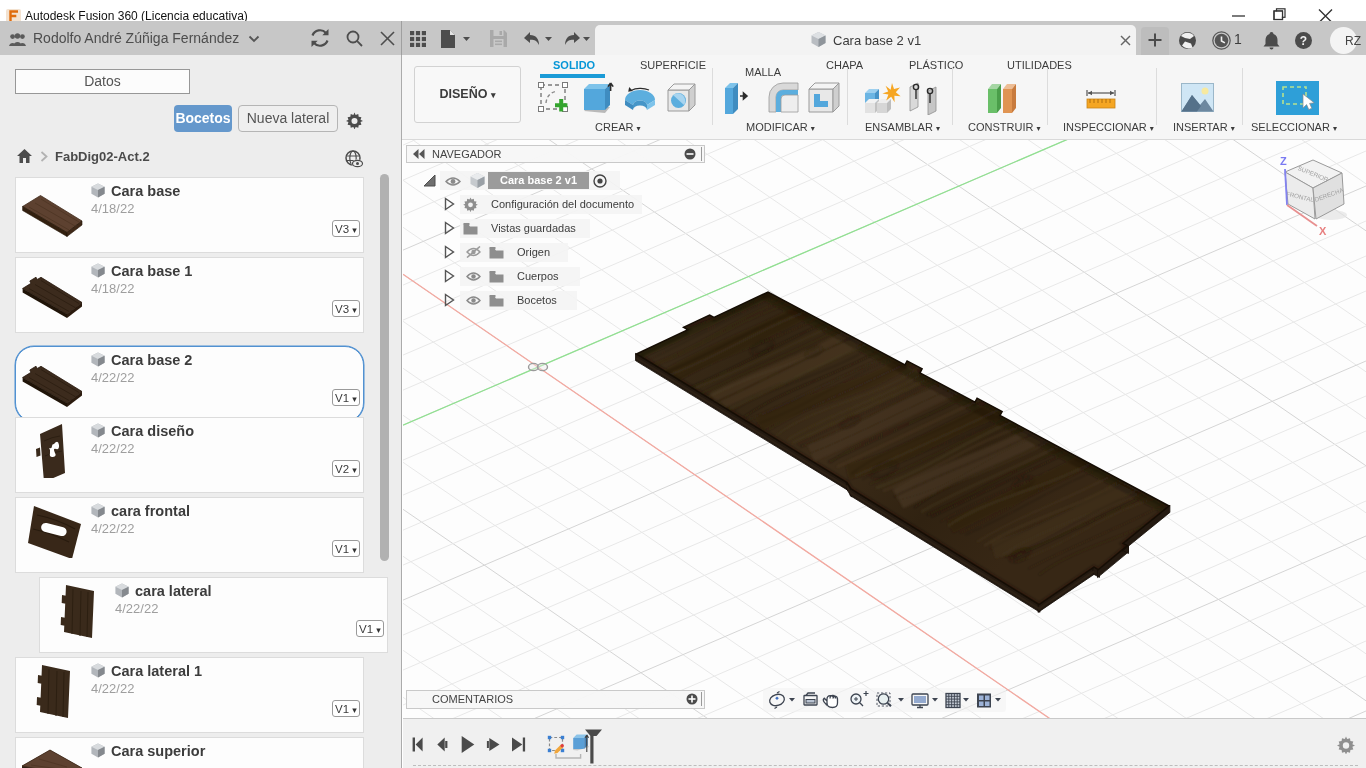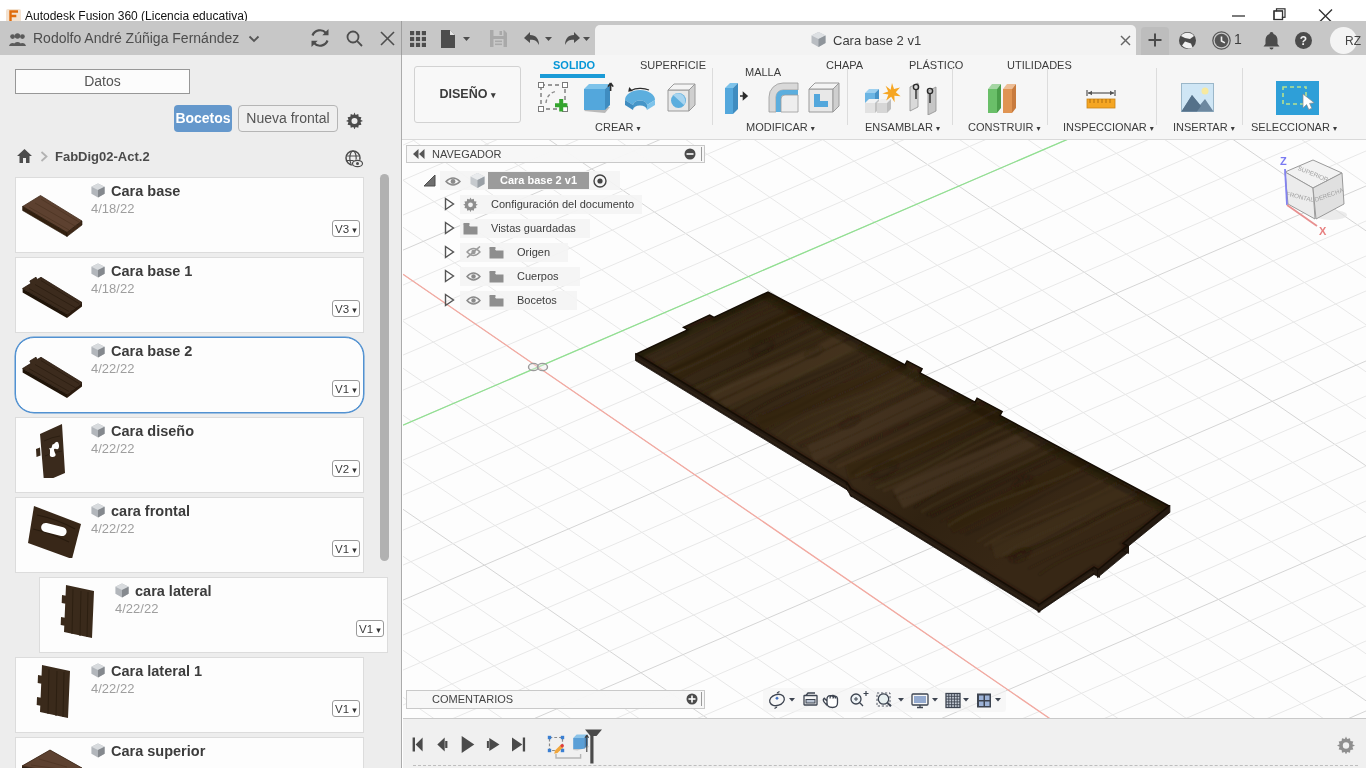--- a/index.html
+++ b/index.html
@@ -289,21 +289,21 @@
     <svg class="abs" style="left:874px;top:26px" width="43" height="34" viewBox="0 0 43 34">
       <rect x="0" y="0" width="43" height="34" fill="#2e9fd8"></rect>
       <rect x="7" y="6" width="23" height="17" fill="none" stroke="#b6e28e" stroke-width="1.6" stroke-dasharray="4 3"></rect>
       <path d="M27 13 l0 14 l3.6 -3.4 l2.2 5 l3 -1.4 l-2.2 -4.8 l4.6 -0.6 z" fill="#fff" stroke="#8a8a8a" stroke-width="0.7"></path>
     </svg>
     <div class="abs lbl" style="left:849px;top:66px;">SELECCIONAR <span style="font-size:8px;">▾</span></div>
   </div>
   <div class="abs" id="leftpanel">
     <div class="abs" style="left:15px;top:14px;width:175px;height:25px;background:#fcfcfc;border:1px solid #979797;font-size:14px;color:#555;text-align:center;line-height:23px;z-index:2;">Datos</div>
     <div class="abs" style="left:174px;top:50px;width:58px;height:27px;background:#6598cc;border-radius:4px;color:#fff;font-size:14px;font-weight:bold;text-align:center;line-height:27px;">Bocetos</div>
-    <div class="abs" style="left:238px;top:50px;width:100px;height:27px;background:#efefef;border:1px solid #b5b5b5;border-radius:4px;color:#555;font-size:14px;text-align:center;line-height:25px;">Nueva frontal</div>
+    <div class="abs" style="left:238px;top:50px;width:100px;height:27px;background:#efefef;border:1px solid #b5b5b5;border-radius:4px;color:#555;font-size:14px;text-align:center;line-height:25px;">Nueva lateral</div>
     <svg class="abs" style="left:346px;top:57px" width="17" height="17" viewBox="0 0 18 18" fill="#4c4c4c">
       <path d="M9 0.5 l1.2 2.6 l2.8 -0.9 l0.4 2.9 l2.9 0.4 l-0.9 2.8 l2.6 1.2 l-2.6 1.2 l0.9 2.8 l-2.9 0.4 l-0.4 2.9 l-2.8 -0.9 l-1.2 2.6 l-1.2 -2.6 l-2.8 0.9 l-0.4 -2.9 l-2.9 -0.4 l0.9 -2.8 l-2.6 -1.2 l2.6 -1.2 l-0.9 -2.8 l2.9 -0.4 l0.4 -2.9 l2.8 0.9 z"></path>
       <circle cx="9" cy="9.5" r="3.2" fill="#ededed"></circle>
     </svg>
 
     <svg class="abs" style="left:17px;top:94px" width="15" height="14" viewBox="0 0 15 14" fill="#4c4c4c">
       <path d="M7.5 0 L15 7 H12.5 V14 H9 V9 H6 V14 H2.5 V7 H0 Z"></path>
     </svg>
     <svg class="abs" style="left:40px;top:96px" width="8" height="11" viewBox="0 0 8 11" fill="none" stroke="#b2b2b2" stroke-width="1.8">
         <path d="M1.5 1 L6.5 5.5 L1.5 10"></path>
@@ -343,21 +343,21 @@
         </svg>
       <svg class="cubeic" width="16" height="17" viewBox="0 0 17 17">
           <path d="M8.5 1 L15.5 4.5 L15.5 12 L8.5 16 L1.5 12 L1.5 4.5 Z" fill="#b2b6bb"></path>
           <path d="M8.5 1 L15.5 4.5 L8.5 8 L1.5 4.5 Z" fill="#d8dbde"></path>
           <path d="M8.5 8 L15.5 4.5 L15.5 12 L8.5 16 Z" fill="#85898e"></path>
         </svg>
       <div class="ctitle">Cara base 1</div>
         <div class="cdate">4/18/22</div>
       <div class="badge">V3 <span class="bc">▾</span></div>
       </div>
-    <div class="card sel" style="top:282px;border-radius:19px;">
+    <div class="card sel" style="top:291px;border-radius:19px;">
         <svg class="thumb" width="64" height="57" viewBox="0 0 64 57">
       <path d="M3.6 27.5 L12 22.3 L10.8 20 L17 16.2 L18.2 18.5 L22 16.3 L63 41.5 L48 53 Z" fill="#3c2b1d" stroke="#27180c" stroke-width="0.8"></path>
       <path d="M10 27.5 L50 50.5 M16 23.5 L56 46.5 M22 19.5 L60 42.5" stroke="#2d1f12" stroke-width="1" opacity="0.9"></path>
       <path d="M3.6 27.5 L48 53 L48 57 L3.6 31.5 Z" fill="#201408"></path>
       <path d="M48 53 L63 41.5 L63 45.5 L48 57 Z" fill="#2b1b0e"></path>
         </svg>
       <svg class="cubeic" width="16" height="17" viewBox="0 0 17 17">
           <path d="M8.5 1 L15.5 4.5 L15.5 12 L8.5 16 L1.5 12 L1.5 4.5 Z" fill="#b2b6bb"></path>
           <path d="M8.5 1 L15.5 4.5 L8.5 8 L1.5 4.5 Z" fill="#d8dbde"></path>
           <path d="M8.5 8 L15.5 4.5 L15.5 12 L8.5 16 Z" fill="#85898e"></path>

